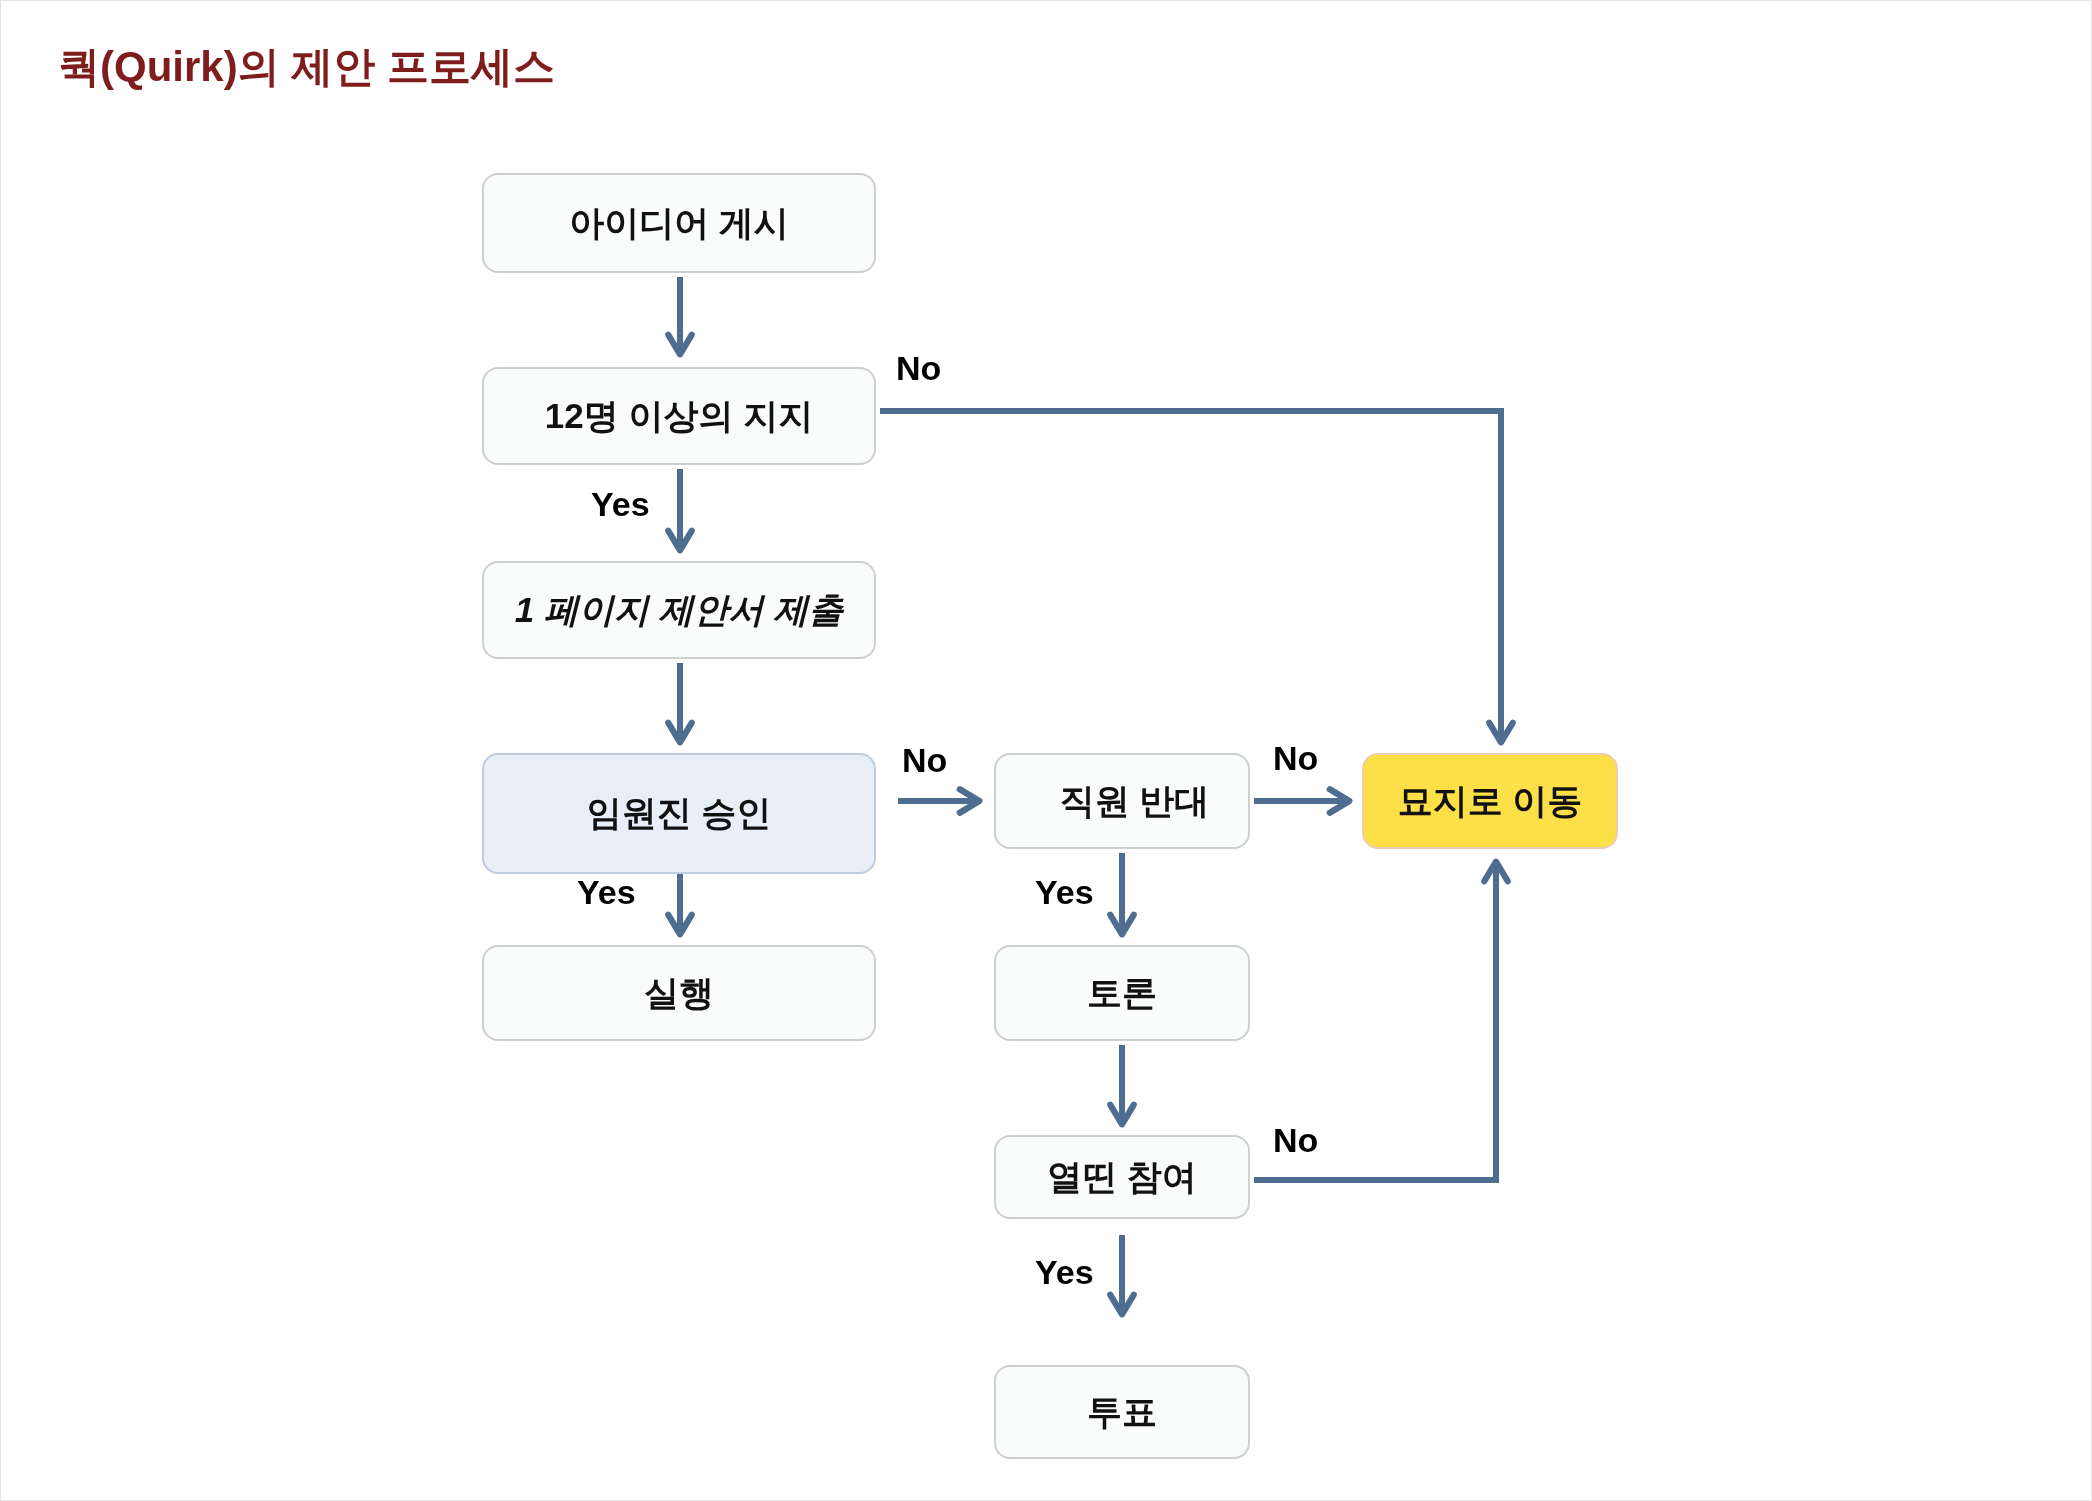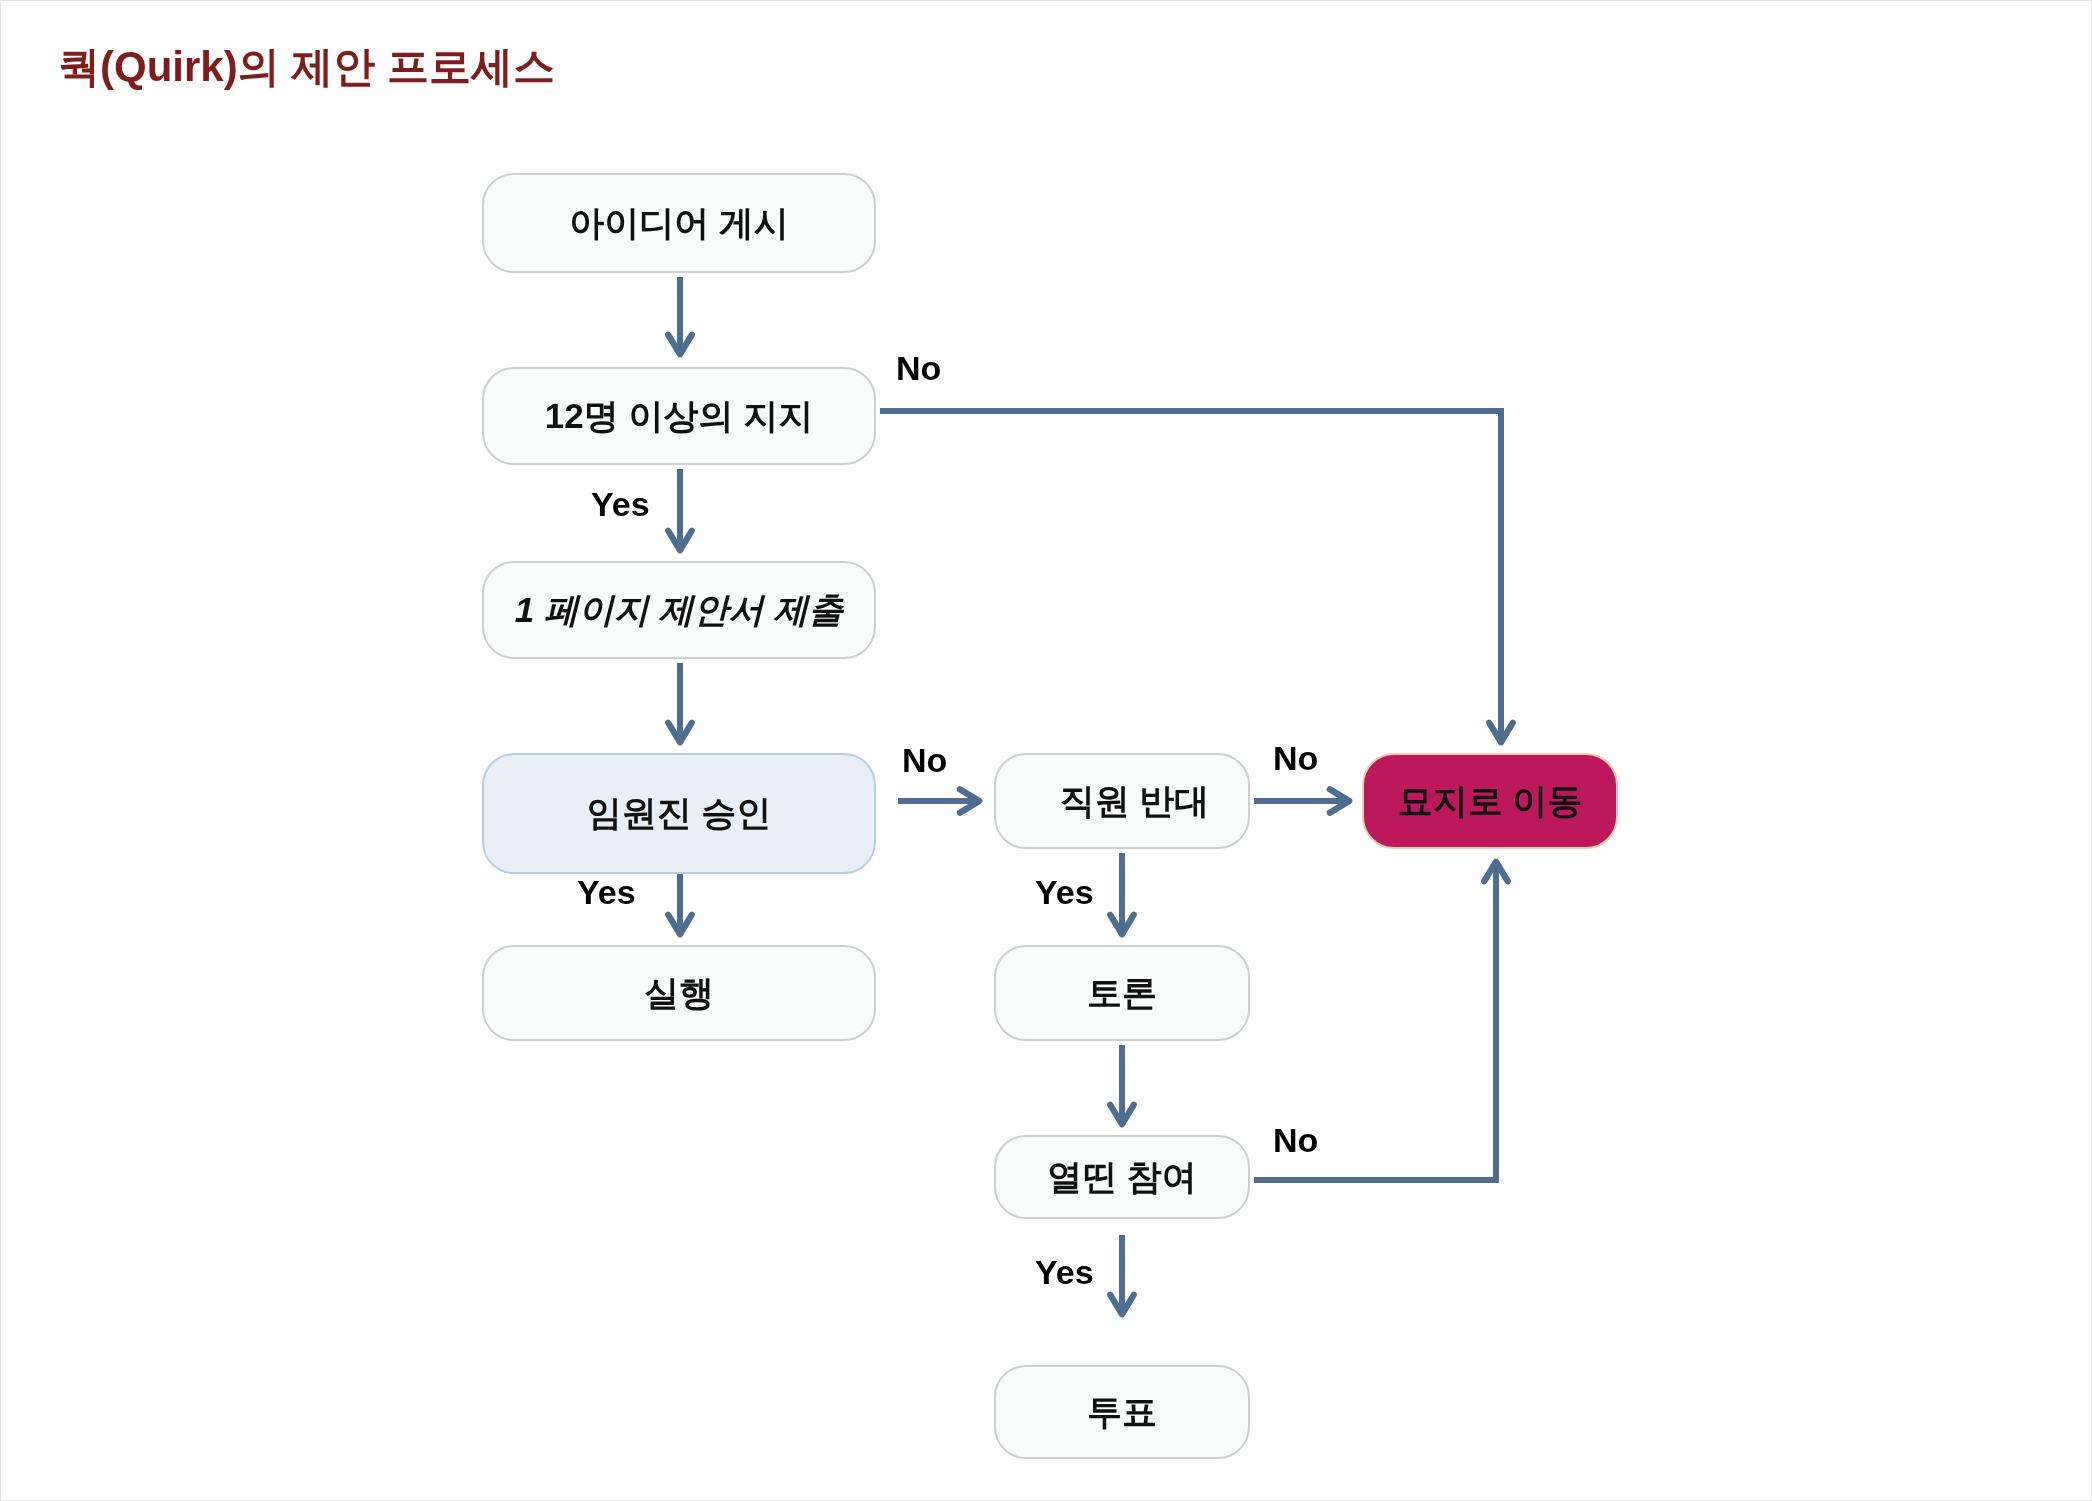--- a/index.html
+++ b/index.html
@@ -33,31 +33,31 @@
     height: 1501px;
     pointer-events: none;
   }
 
   .node {
     position: absolute;
     display: flex;
     align-items: center;
     justify-content: center;
     box-sizing: border-box;
-    border-radius: 32px;
+    border-radius: 16px;
     background: #fafbfb;
     border: 2px solid #ccd1cf;
     font-size: 35px;
     font-weight: 700;
     color: #111111;
     white-space: nowrap;
     text-align: center;
   }
   .node.blue   { background: #e9eff7; border-color: #bccde0; }
-  .node.orange { background: #be185d; border-color: #eccdb2; }
+  .node.orange { background: #fde047; border-color: #eccdb2; }
 
   
   .n-post      { left: 481px; top: 172px;  width: 394px; height: 100px; }
   .n-support   { left: 481px; top: 366px;  width: 394px; height: 98px;  }
   .n-proposal  { left: 481px; top: 560px;  width: 394px; height: 98px; font-style: italic;  }
   .n-exec      { left: 481px; top: 752px;  width: 394px; height: 121px;  }
   .n-execute   { left: 481px; top: 944px;  width: 394px; height: 96px;  }
   
   .n-oppose    { left: 993px; top: 752px;  width: 256px; height: 96px; padding-left: 25px;  }
   .n-discuss   { left: 993px; top: 944px;  width: 256px; height: 96px;  }

